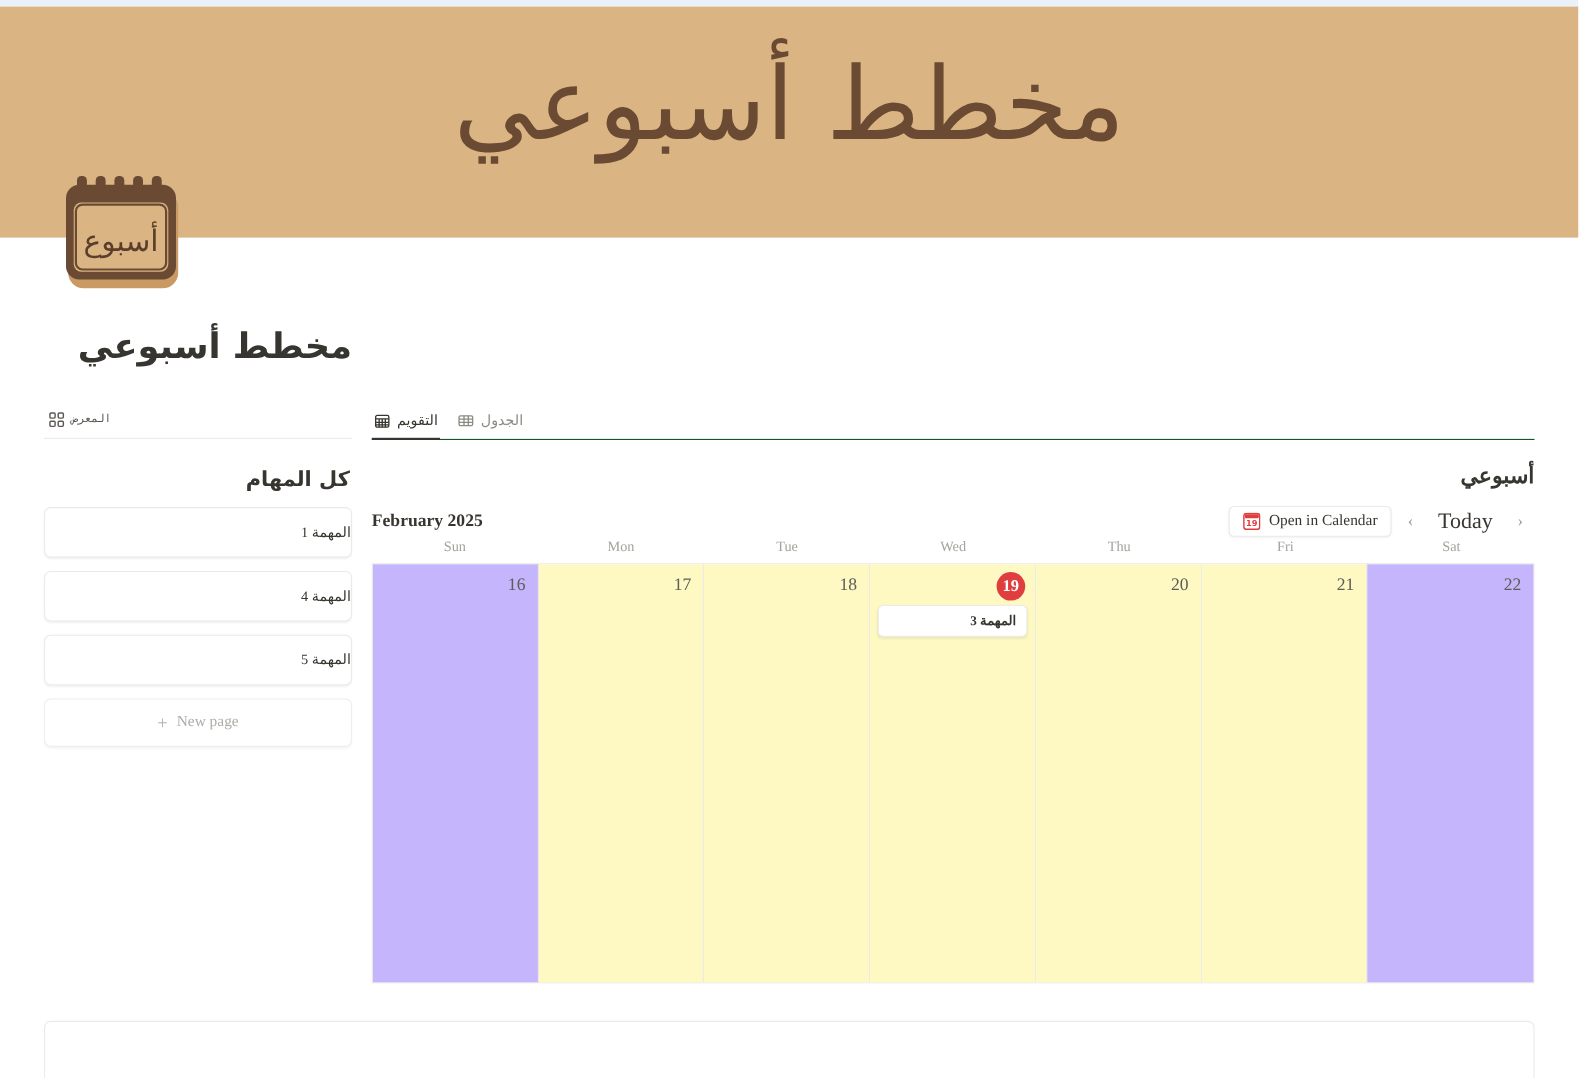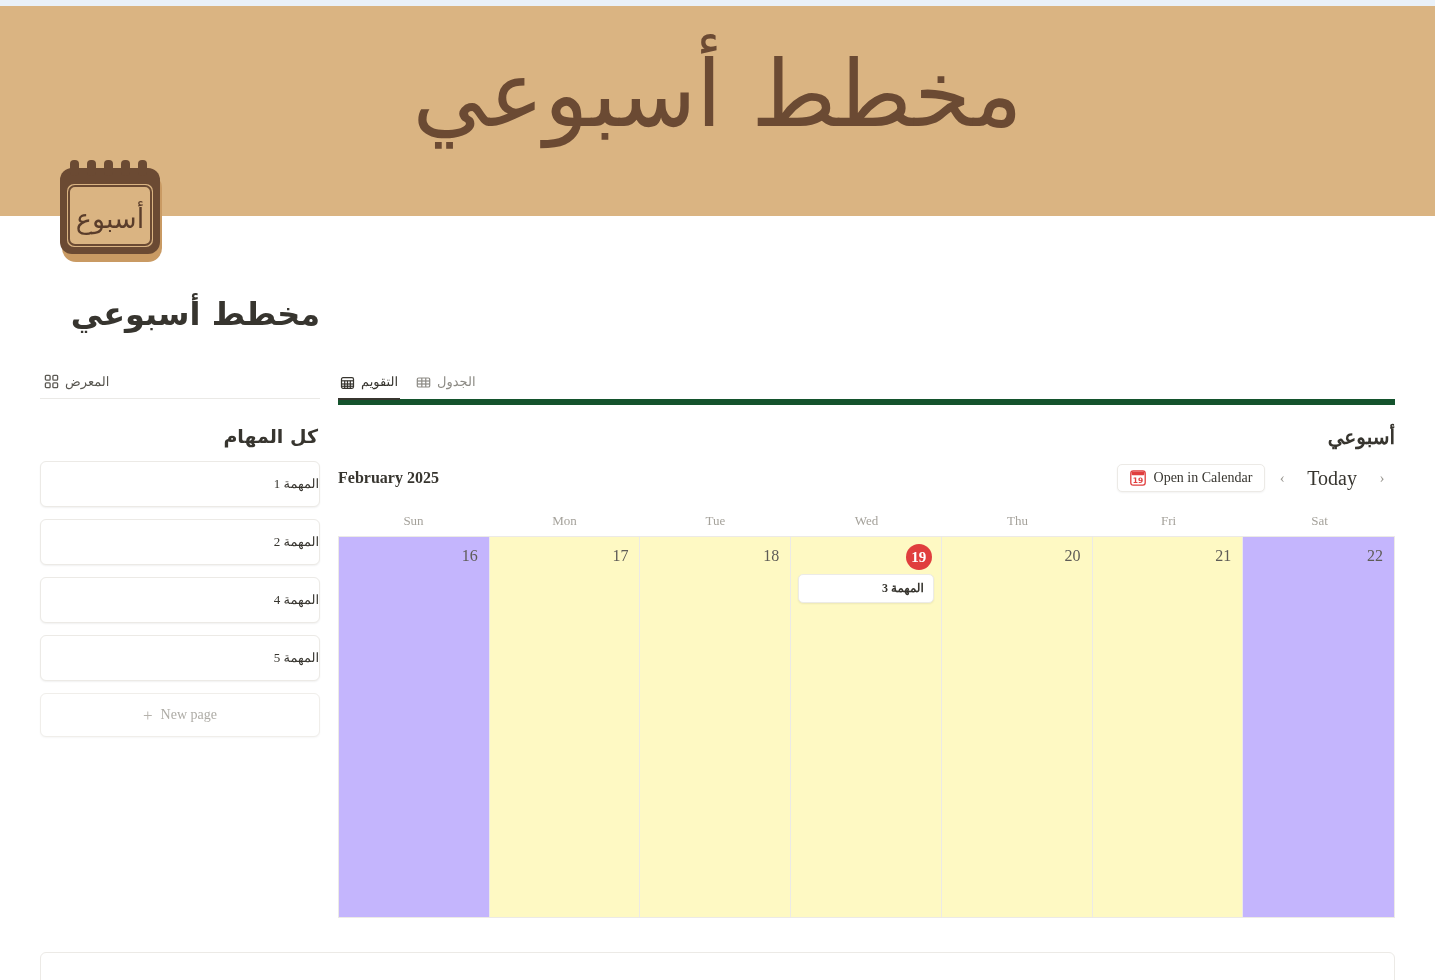--- a/index.html
+++ b/index.html
@@ -96,25 +96,25 @@
     gap: 6px;
     border-bottom: 1px solid #eae9e6;
     padding: 0 2px 7px 2px;
     direction: rtl;
   }
   .view-tab {
     display: inline-flex;
     flex-direction: row-reverse;
     align-items: center;
     gap: 6px;
-    font-size: 13px;
+    font-size: 10px;
     color: #57554f;
     cursor: pointer;
     padding: 2px 2px;
-    font-family: Liberation Sans, sans-serif;
+    font-family: Liberation Mono, monospace;
   }
   .view-tab .ico { display: inline-flex; width: 15px; height: 15px; color: #5c5a54; }
   .view-tab .ico svg { width: 15px; height: 15px; display: block; }
 
   .group-title {
     direction: rtl;
     text-align: right;
     font-size: 19px;
     font-weight: 700;
     color: #37352f;
@@ -168,21 +168,21 @@
     min-width: 0;
     padding-left: 8px;
   }
 
   .view-tabs-main {
     display: flex;
     flex-direction: row-reverse;
     justify-content: flex-start;
     align-items: flex-end;
     gap: 14px;
-    border-bottom: 6px solid #14532d;
+    border-bottom: 1px solid #14532d;
     direction: rtl;
     padding: 0 0 0 0;
   }
   .main-tab {
     display: inline-flex;
     flex-direction: row-reverse;
     align-items: center;
     gap: 6px;
     font-size: 13px;
     color: #8d8b85;
@@ -261,21 +261,21 @@
     height: 26px;
     display: inline-flex;
     align-items: center;
     border-radius: 4px;
   }
 
   
   .cal-weekdays {
     display: grid;
     grid-template-columns: repeat(7, 1fr);
-    margin-top: 20px;
+    margin-top: 0;
   }
   .cal-weekday {
     text-align: center;
     font-size: 13px;
     color: #a5a29b;
     padding-bottom: 7px;
   }
 
   .cal-grid {
     display: grid;
@@ -394,23 +394,20 @@
           <span>المعرض</span>
         </div>
       </div>
 
       <div class="group-title">كل المهام</div>
 
       <div class="task-card">
         <span>المهمة 1</span>
       </div>
       <div class="task-card">
-        <span>المهمة 2</span>
-      </div>
-      <div class="task-card">
         <span>المهمة 4</span>
       </div>
       <div class="task-card">
         <span>المهمة 5</span>
       </div>
 
       <div class="new-page-card">
         <span class="plus">+</span>
         <span>New page</span>
       </div>

